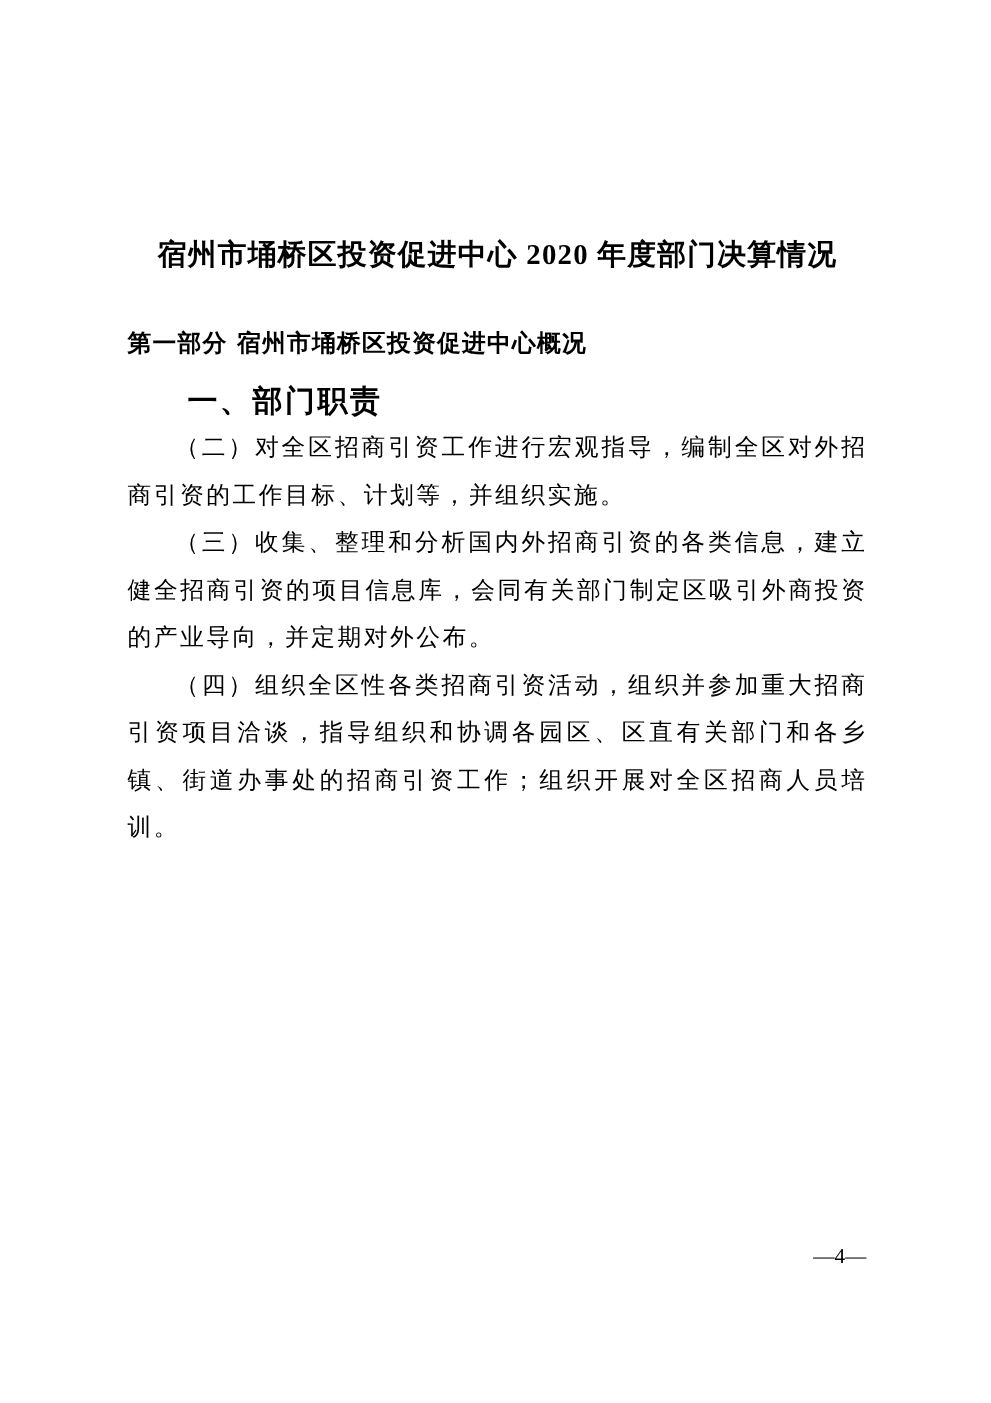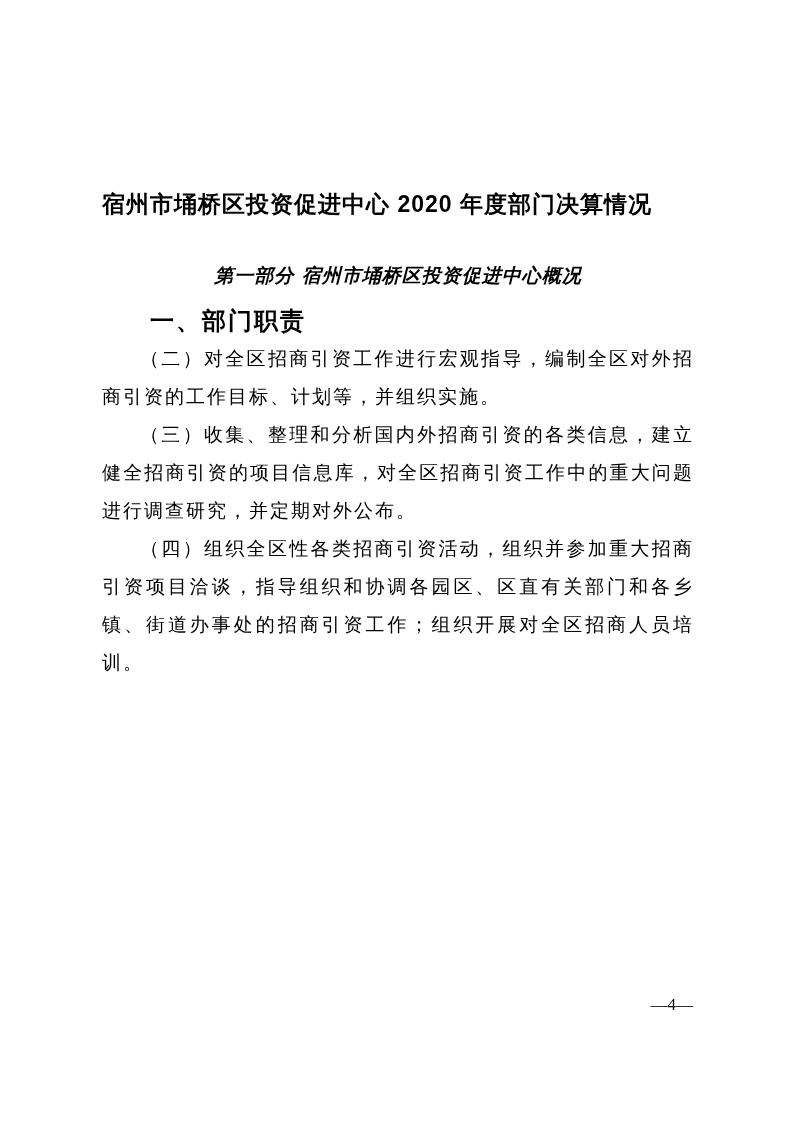--- a/index.html
+++ b/index.html
@@ -15,36 +15,35 @@
     position: relative;
     overflow: hidden;
   }
   .sheet {
     position: absolute;
     left: 102px;
     top: 188px;
     width: 592px;
   }
   .doc-title {
-    font-family: Liberation Sans, sans-serif;
+    font-family: Liberation Serif, serif;
     font-size: 23px;
     font-weight: bold;
+    text-align: center;
     letter-spacing: 1px;
     line-height: 32px;
     margin: 0 0 40px 0;
   }
   .part-heading {
     font-family: "DejaVu Sans", "Liberation Sans", sans-serif;
     font-size: 19px;
     font-weight: bold;
-    text-align: center;
     letter-spacing: 1px;
     line-height: 30px;
     margin: 0 0 12px 0;
-    font-style: italic;
   }
   .section-heading {
     font-family: "DejaVu Sans", "Liberation Sans", sans-serif;
     font-size: 24px;
     font-weight: bold;
     letter-spacing: 2px;
     line-height: 38px;
     text-indent: 2em;
     margin: 0;
   }
@@ -70,20 +69,20 @@
 <div class="sheet">
   <h1 class="doc-title">宿州市埇桥区投资促进中心 2020 年度部门决算情况</h1>
 
   <h2 class="part-heading">第一部分  宿州市埇桥区投资促进中心概况</h2>
 
   <h3 class="section-heading">一、部门职责</h3>
 
 
   <p class="body-para">（二）对全区招商引资工作进行宏观指导，编制全区对外招商引资的工作目标、计划等，并组织实施。</p>
 
-  <p class="body-para">（三）收集、整理和分析国内外招商引资的各类信息，建立健全招商引资的项目信息库，对全区招商引资工作中的重大问题进行调查研究，并定期对外公布。</p>
+  <p class="body-para">（三）收集、整理和分析国内外招商引资的各类信息，建立健全招商引资的项目信息库，会同有关部门制定区吸引外商投资的产业导向，并定期对外公布。</p>
 
   <p class="body-para">（四）组织全区性各类招商引资活动，组织并参加重大招商引资项目洽谈，指导组织和协调各园区、区直有关部门和各乡镇、街道办事处的招商引资工作；组织开展对全区招商人员培训。</p>
 
 
 </div>
 
 <div class="page-number">―4―</div>
 
 </body></html>

